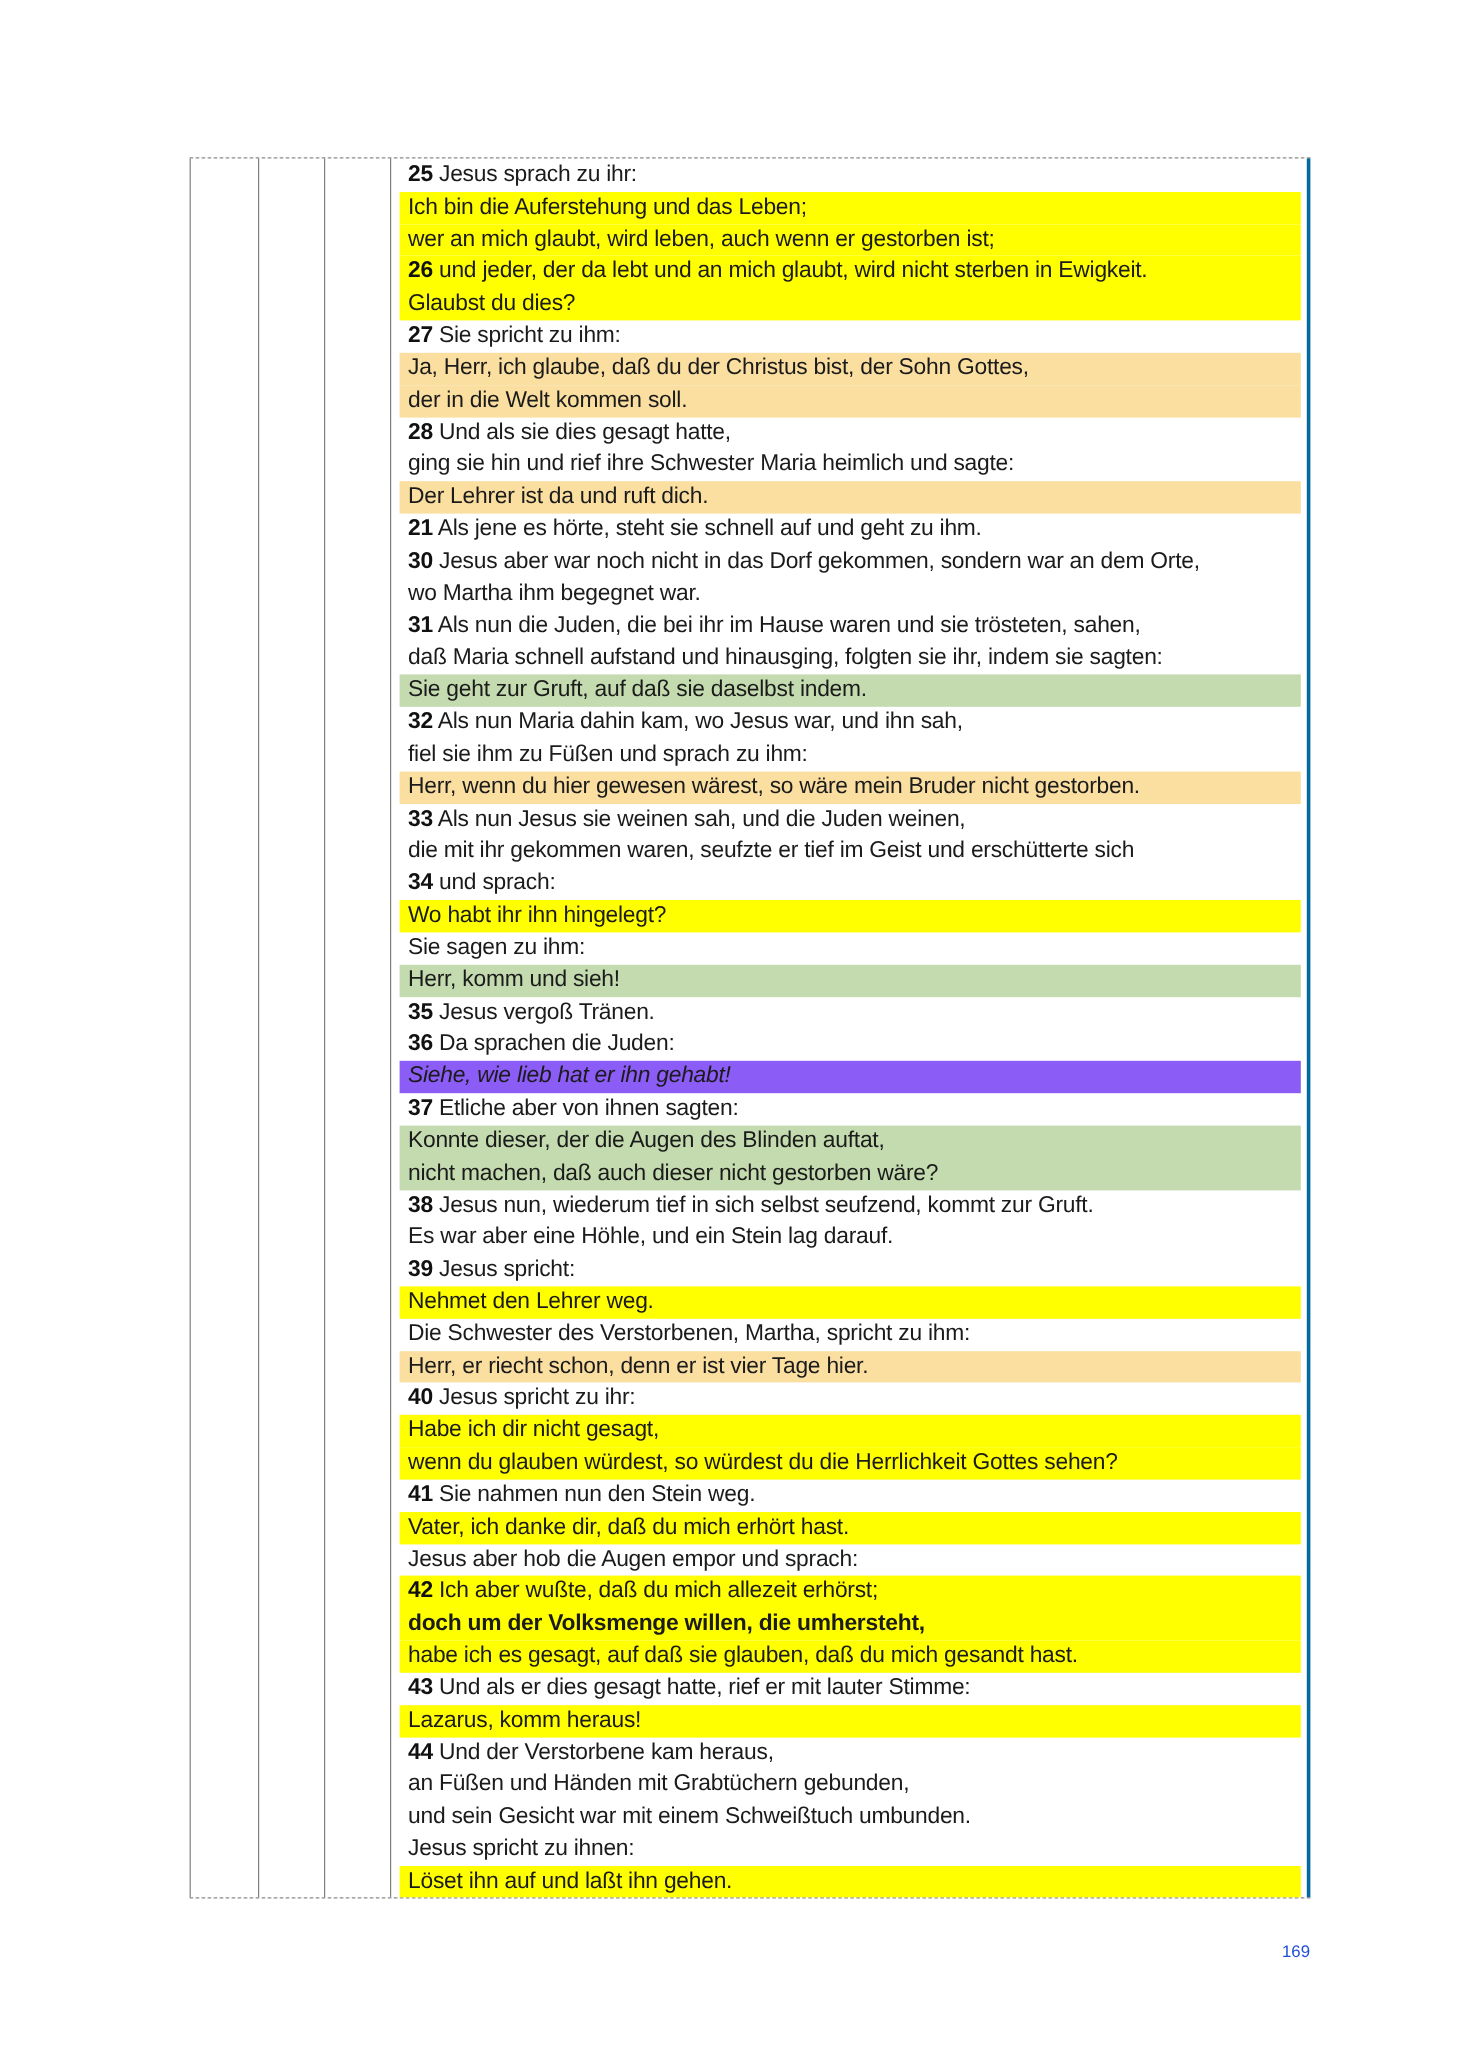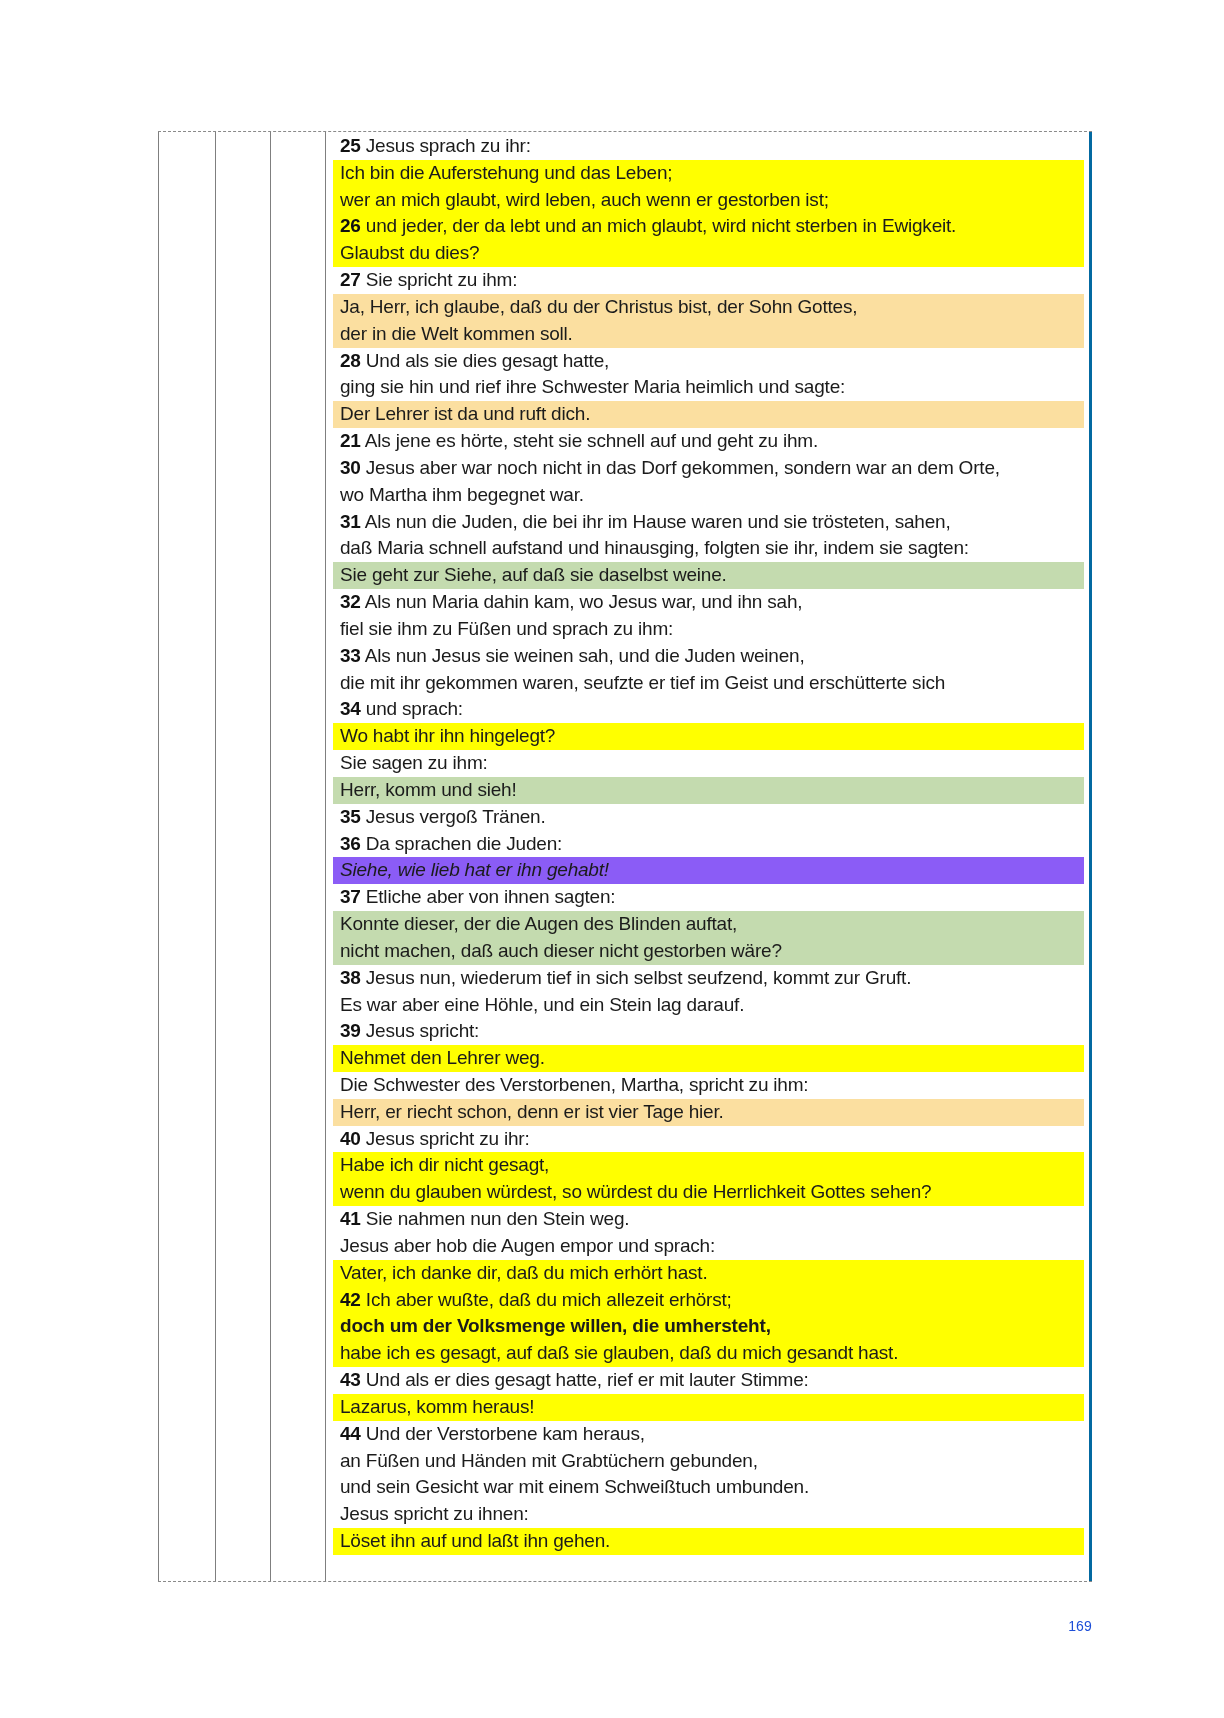--- a/index.html
+++ b/index.html
@@ -81,23 +81,24 @@
         <div class="line" style="background: rgb(251, 223, 160);">Ja, Herr, ich glaube, daß du der Christus bist, der Sohn Gottes,</div>
         <div class="line" style="background: rgb(251, 223, 160);">der in die Welt kommen soll.</div>
         <div class="line"><b>28</b> Und als sie dies gesagt hatte,</div>
         <div class="line">ging sie hin und rief ihre Schwester Maria heimlich und sagte:</div>
         <div class="line" style="background: rgb(251, 223, 160);">Der Lehrer ist da und ruft dich.</div>
         <div class="line"><b>21</b> Als jene es hörte, steht sie schnell auf und geht zu ihm.</div>
         <div class="line"><b>30</b> Jesus aber war noch nicht in das Dorf gekommen, sondern war an dem Orte,</div>
         <div class="line">wo Martha ihm begegnet war.</div>
         <div class="line"><b>31</b> Als nun die Juden, die bei ihr im Hause waren und sie trösteten, sahen,</div>
         <div class="line">daß Maria schnell aufstand und hinausging, folgten sie ihr, indem sie sagten:</div>
-        <div class="line" style="background: rgb(196, 219, 175);">Sie geht zur Siehe, auf daß sie daselbst weine.</div>
+        <div class="line" style="background: rgb(196, 219, 175);">Sie geht zur Gruft, auf daß sie daselbst indem.</div>
         <div class="line"><b>32</b> Als nun Maria dahin kam, wo Jesus war, und ihn sah,</div>
         <div class="line">fiel sie ihm zu Füßen und sprach zu ihm:</div>
+        <div class="line" style="background: rgb(251, 223, 160);">Herr, wenn du hier gewesen wärest, so wäre mein Bruder nicht gestorben.</div>
         <div class="line"><b>33</b> Als nun Jesus sie weinen sah, und die Juden weinen,</div>
         <div class="line">die mit ihr gekommen waren, seufzte er tief im Geist und erschütterte sich</div>
         <div class="line"><b>34</b> und sprach:</div>
         <div class="line" style="background: rgb(255, 255, 0);">Wo habt ihr ihn hingelegt?</div>
         <div class="line">Sie sagen zu ihm:</div>
         <div class="line" style="background: rgb(196, 219, 175);">Herr, komm und sieh!</div>
         <div class="line"><b>35</b> Jesus vergoß Tränen.</div>
         <div class="line"><b>36</b> Da sprachen die Juden:</div>
         <div class="line" style="background: #8b5cf6; font-style: italic;">Siehe, wie lieb hat er ihn gehabt!</div>
         <div class="line"><b>37</b> Etliche aber von ihnen sagten:</div>
@@ -106,22 +107,22 @@
         <div class="line"><b>38</b> Jesus nun, wiederum tief in sich selbst seufzend, kommt zur Gruft.</div>
         <div class="line">Es war aber eine Höhle, und ein Stein lag darauf.</div>
         <div class="line"><b>39</b> Jesus spricht:</div>
         <div class="line" style="background: rgb(255, 255, 0);">Nehmet den Lehrer weg.</div>
         <div class="line">Die Schwester des Verstorbenen, Martha, spricht zu ihm:</div>
         <div class="line" style="background: rgb(251, 223, 160);">Herr, er riecht schon, denn er ist vier Tage hier.</div>
         <div class="line"><b>40</b> Jesus spricht zu ihr:</div>
         <div class="line" style="background: rgb(255, 255, 0);">Habe ich dir nicht gesagt,</div>
         <div class="line" style="background: rgb(255, 255, 0);">wenn du glauben würdest, so würdest du die Herrlichkeit Gottes sehen?</div>
         <div class="line"><b>41</b> Sie nahmen nun den Stein weg.</div>
+        <div class="line" style="background: rgb(255, 255, 0);">Vater, ich danke dir, daß du mich erhört hast.</div>
         <div class="line">Jesus aber hob die Augen empor und sprach:</div>
-        <div class="line" style="background: rgb(255, 255, 0);">Vater, ich danke dir, daß du mich erhört hast.</div>
         <div class="line" style="background: rgb(255, 255, 0);"><b>42</b> Ich aber wußte, daß du mich allezeit erhörst;</div>
         <div class="line" style="background: rgb(255, 255, 0); font-weight: bold;">doch um der Volksmenge willen, die umhersteht,</div>
         <div class="line" style="background: rgb(255, 255, 0);">habe ich es gesagt, auf daß sie glauben, daß du mich gesandt hast.</div>
         <div class="line"><b>43</b> Und als er dies gesagt hatte, rief er mit lauter Stimme:</div>
         <div class="line" style="background: rgb(255, 255, 0);">Lazarus, komm heraus!</div>
         <div class="line"><b>44</b> Und der Verstorbene kam heraus,</div>
         <div class="line">an Füßen und Händen mit Grabtüchern gebunden,</div>
         <div class="line">und sein Gesicht war mit einem Schweißtuch umbunden.</div>
         <div class="line">Jesus spricht zu ihnen:</div>
         <div class="line" style="background: rgb(255, 255, 0);">Löset ihn auf und laßt ihn gehen.</div>

